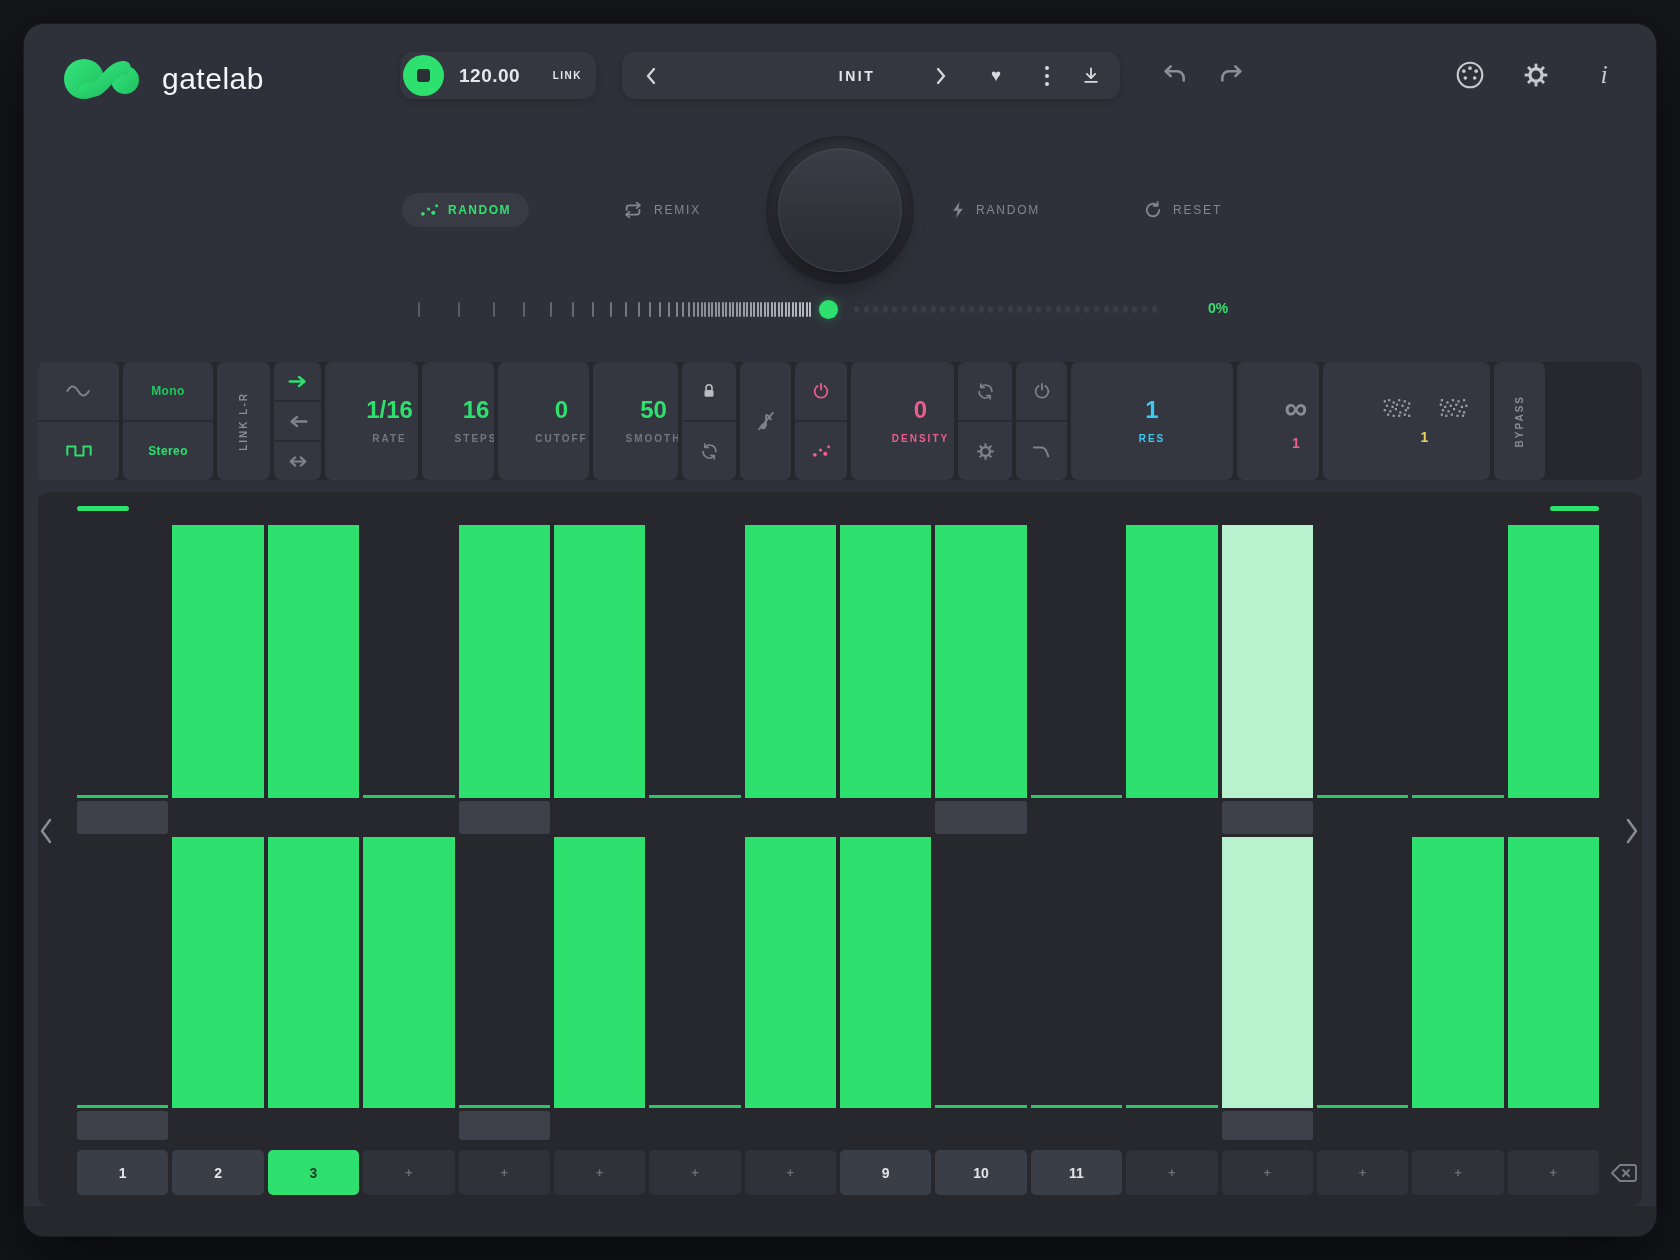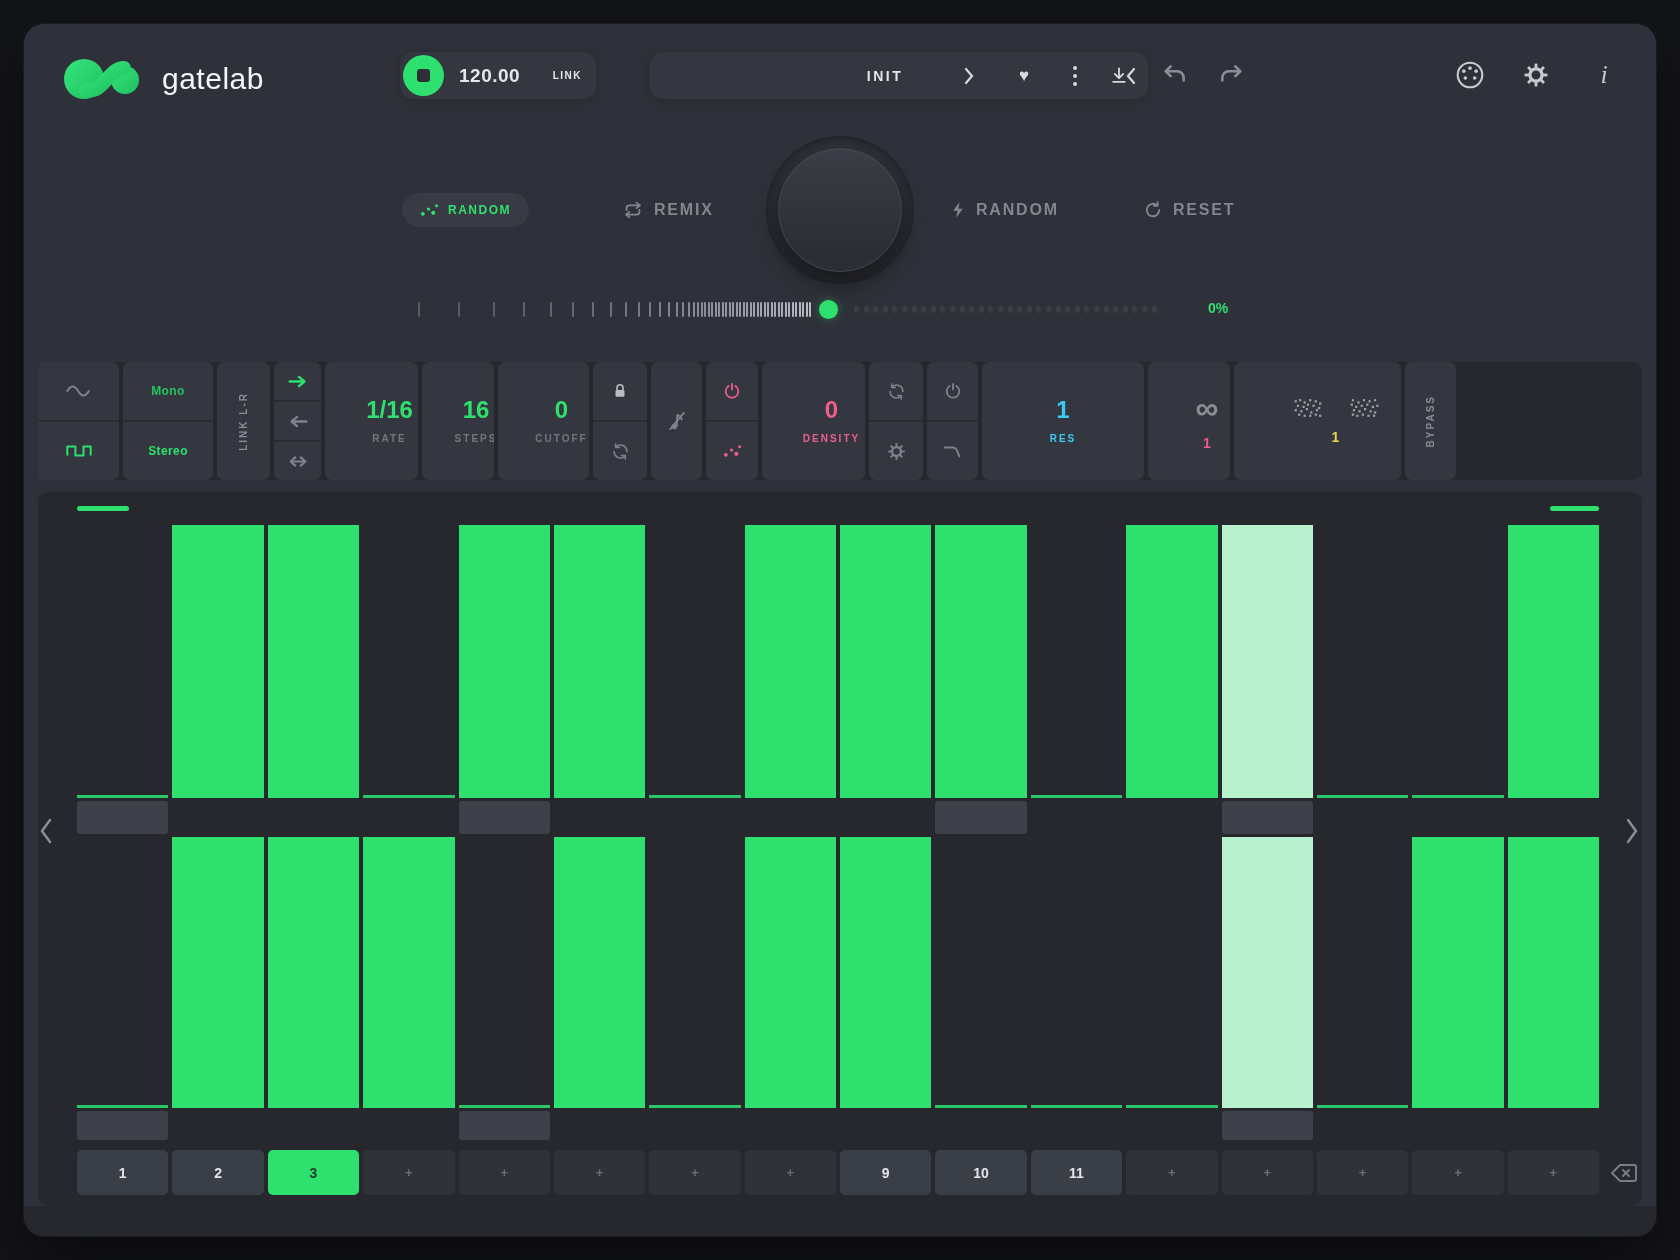--- a/index.html
+++ b/index.html
@@ -19,29 +19,29 @@
   .window{position:absolute; inset:24px; background:var(--win); border-radius:20px;
     box-shadow:0 0 0 1px #1b1c21, 0 30px 70px rgba(0,0,0,.55);}
   .bezel{position:absolute; left:24px; right:24px; bottom:24px; height:30px; background:var(--deep);
     border-radius:0 0 20px 20px;}
 
   
   .logo{position:absolute; left:62px; top:56px; display:flex; align-items:center; gap:14px;}
   .logo-text{font-size:30px; letter-spacing:.5px; color:#f4f5f7;}
 
   .pill{position:absolute; top:52px; height:47px; background:var(--panel); border-radius:13px;
-    box-shadow:0 2px 8px rgba(0,0,0,.18); display:flex; align-items:center;justify-content:flex-end;}
+    box-shadow:0 2px 8px rgba(0,0,0,.18); display:flex; align-items:center;}
   .transport{left:400px; width:196px;}
   .stop-btn{width:41px;height:41px;border-radius:50%;background:var(--accent);margin-left:3px;
     display:flex;align-items:center;justify-content:center;}
   .stop-square{width:13px;height:13px;border-radius:3px;background:#2c2f36;display:block;}
   .bpm{font-size:19px;font-weight:bold;margin-left:15px;letter-spacing:.5px;}
   .sync{font-size:10px;font-weight:bold;letter-spacing:1.5px;margin-left:auto;margin-right:14px;}
 
-  .preset{left:650px; width:498px;}
+  .preset{left:622px; width:498px;}
   .chev{width:34px;display:flex;align-items:center;justify-content:center;}
   .chev.left{margin-left:12px;}
   .chev.right{position:absolute;left:302px;}
   .preset-name{position:absolute;left:90px;width:290px;text-align:center;
     font-size:14px;font-weight:bold;letter-spacing:2.5px;}
   .ph{position:absolute;width:34px;display:flex;align-items:center;justify-content:center;color:#d8dade;}
   .ph.heart{left:357px;font-size:17px;}
   .ph.kebab{left:408px;}
   .ph.save{left:452px;}
 
@@ -51,21 +51,21 @@
   .midi{left:1453px;top:58px;width:34px;height:34px;}
   .gearh{left:1522px;top:61px;width:28px;height:28px;}
   .info{left:1590px;top:58px;width:28px;height:34px;font-family:"Liberation Serif","DejaVu Serif",serif;
     font-style:italic;font-size:26px;color:#c7c9cf;}
 
   
   .random-pill{position:absolute;left:402px;top:193px;height:34px;padding:0 18px;border-radius:17px;
     background:#383b44;display:inline-flex;align-items:center;gap:9px;color:var(--accent);
     font-size:12px;font-weight:bold;letter-spacing:1.5px;}
   .gen-item{position:absolute;display:flex;align-items:center;gap:10px;color:#83868f;
-    font-size:16px;font-weight:bold;letter-spacing:1.8px;}
+    font-size:12px;font-weight:normal;letter-spacing:1.8px;}
   .remix{left:622px;top:200px;}
   .instant{left:950px;top:200px;}
   .reset{left:1143px;top:200px;}
 
   .knob-recess{position:absolute;left:766px;top:136px;width:148px;height:148px;border-radius:50%;
     background:radial-gradient(circle at 50% 38%, #34373e 0%, #2b2d34 68%, #282a31 100%);
     box-shadow:inset 0 2px 8px rgba(0,0,0,.35);}
   .knob{position:absolute;left:12px;top:12px;width:124px;height:124px;border-radius:50%;
     background:linear-gradient(180deg,#3a3d45,#2c2e36 85%);
     box-shadow:0 12px 22px rgba(0,0,0,.45), inset 0 1px 0 rgba(255,255,255,.06);
@@ -412,20 +412,24 @@
     <span class="lbl" data-interactable="false">RATE</span>
   </div>
   <div class="seg val" style="width:72px" data-interactable="true">
     <span class="big green" data-interactable="false">16</span>
     <span class="lbl" data-interactable="false">STEPS</span>
   </div>
   <div class="seg val" style="width:91px" data-interactable="true">
     <span class="big green" data-interactable="false">0</span>
     <span class="lbl" data-interactable="false">CUTOFF</span>
   </div>
+  <div class="seg val" style="width:85px" data-interactable="true">
+    <span class="big green" data-interactable="false">50</span>
+    <span class="lbl" data-interactable="false">SMOOTH</span>
+  </div>
 
   <div class="seg" style="width:54px" data-interactable="false">
     <div class="cell" data-interactable="true">
       <svg width="18" height="19" viewBox="0 0 24 24" data-interactable="false">
         <path d="M8 10 V7 a4 4 0 0 1 8 0 v3" fill="none" stroke="#b9bcc3" stroke-width="2.2"></path>
         <rect x="6" y="10" width="12" height="9" rx="2" fill="#b9bcc3"></rect>
         </svg>
     </div>
     <div class="cell" data-interactable="true">
       <svg width="19" height="19" viewBox="0 0 24 24" data-interactable="false" fill="none" stroke="#7e828b" stroke-width="2.1" stroke-linecap="round" stroke-linejoin="round">

